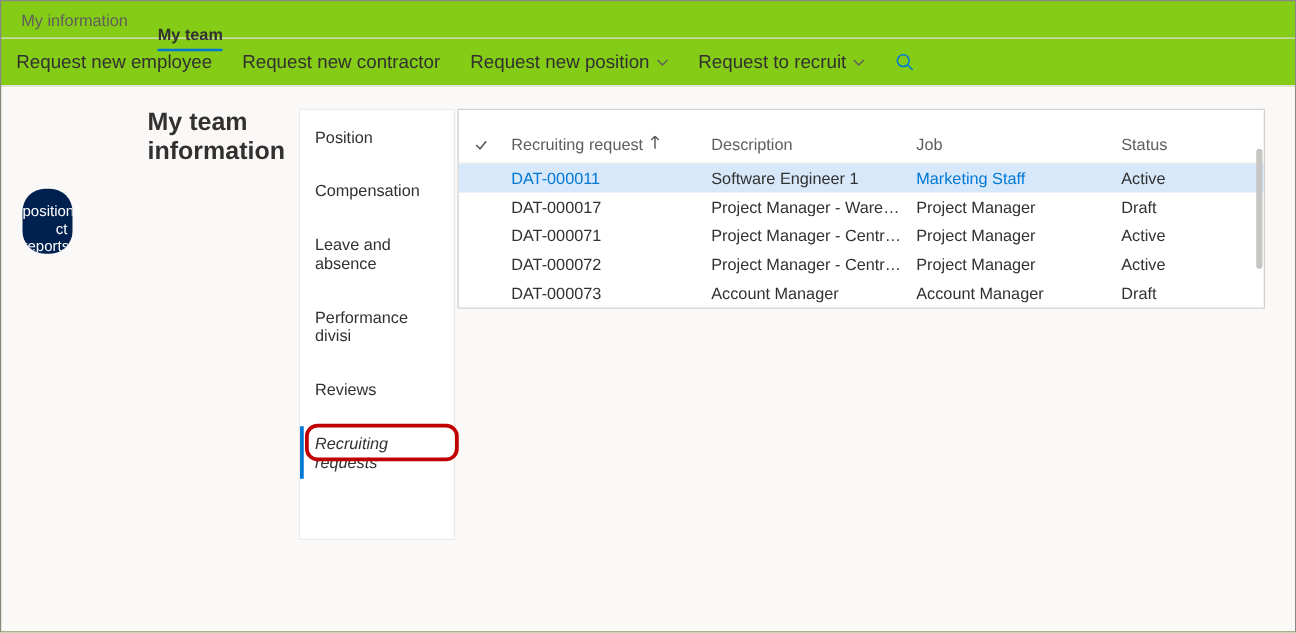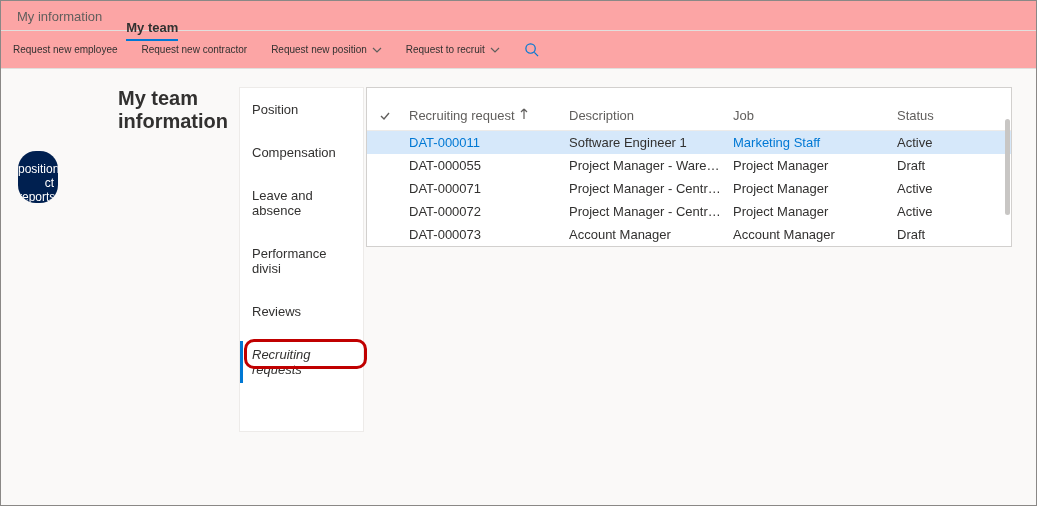--- a/index.html
+++ b/index.html
@@ -11,21 +11,21 @@
       width: 1037px;
       height: 506px;
       overflow: hidden;
       position: relative;
     }
     .frame {
       border: 1px solid #8a8886;
       width: 1037px;
       height: 506px;
       position: relative;
-      background: #fca5a5;
+      background: #84cc16;
     }
     .tabbar {
       display: flex;
       align-items: center;
       border-bottom: 1px solid #e1dfdd;
       padding: 0 4px;
       height: 30px;
     }
     .tabbar .tab {
       padding: 6px 12px 5px 12px;
@@ -51,21 +51,21 @@
     .actionbar {
       display: flex;
       align-items: center;
       height: 38px;
       padding: 0 0 0 0;
       border-bottom: 1px solid #e1dfdd;
       gap: 0;
     }
     .actionbar .action {
       padding: 0 12px;
-      font-size: 10px;
+      font-size: 15px;
       color: #323130;
       cursor: pointer;
       display: flex;
       align-items: center;
       height: 38px;
     }
     .actionbar .action .chev {
       margin-left: 5px;
       display: inline-flex;
     }
@@ -289,21 +289,21 @@
             <div id="grid-body">
                 <div class="grid-row selected">
                   <div class="cell"></div>
                   <div class="cell linkcell">DAT-000011</div>
                   <div class="cell">Software Engineer 1</div>
                   <div class="cell linkcell">Marketing Staff</div>
                   <div class="cell">Active</div>
                 </div>
                 <div class="grid-row">
                   <div class="cell"></div>
-                  <div class="cell">DAT-000055</div>
+                  <div class="cell">DAT-000017</div>
                   <div class="cell">Project Manager - Warehouse</div>
                   <div class="cell">Project Manager</div>
                   <div class="cell">Draft</div>
                 </div>
                 <div class="grid-row">
                   <div class="cell"></div>
                   <div class="cell">DAT-000071</div>
                   <div class="cell">Project Manager - Central divisi…</div>
                   <div class="cell">Project Manager</div>
                   <div class="cell">Active</div>

